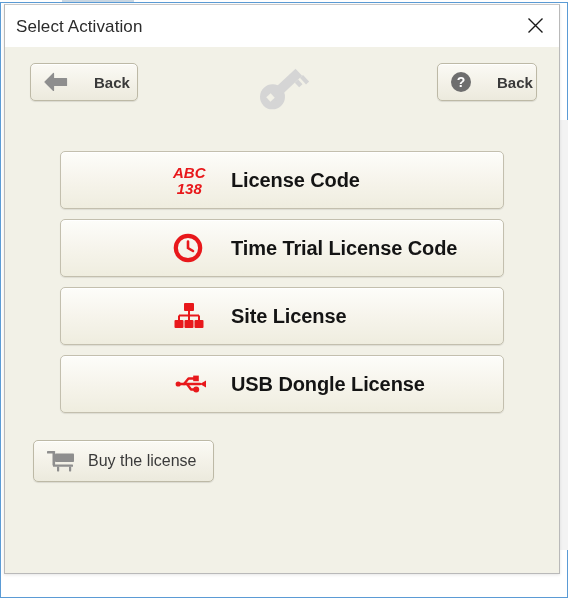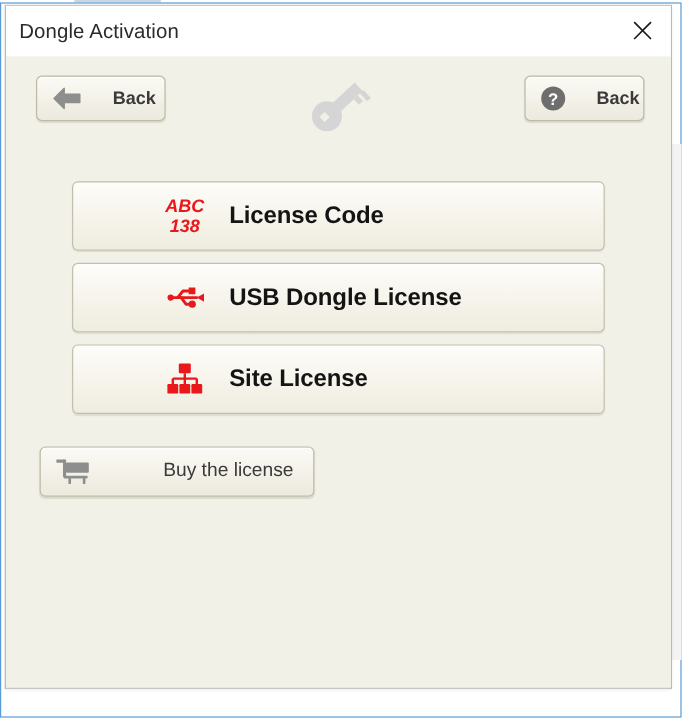--- a/index.html
+++ b/index.html
@@ -178,24 +178,24 @@
     background: linear-gradient(to bottom, #fdfdfa 0%, #f7f5ed 45%, #efeddf 100%);
     border: 1px solid #c3bfae;
     border-radius: 5px;
     box-shadow: 0 1px 1px rgba(0,0,0,0.09), inset 0 1px 0 rgba(255,255,255,0.95);
     display: flex;
     align-items: center;
     cursor: pointer;
   }
   .option-icon {
     width: 42px;
-    margin-left: 72px;
-    display: flex;
-    align-items: center;
-    justify-content: center;
+    margin-left: 112px;
+    display: flex;
+    align-items: center;
+    justify-content: flex-start;
     flex: 0 0 42px;
   }
   .option-label {
     margin-left: 16px;
     font-size: 20px;
     font-weight: bold;
     color: #141414;
     font-family: "Liberation Sans", sans-serif;
     letter-spacing: -0.1px;
   }
@@ -224,21 +224,20 @@
     box-sizing: border-box;
     display: inline-flex;
     align-items: center;
     height: 42px;
     padding: 0 16px 0 12px;
     background: linear-gradient(to bottom, #fbfaf5 0%, #f4f2e9 48%, #eceadd 100%);
     border: 1px solid #bdb9a6;
     border-radius: 5px;
     box-shadow: 0 1px 1px rgba(0,0,0,0.10), inset 0 1px 0 rgba(255,255,255,0.9);
     cursor: pointer;
-    gap: 48px;
   }
   #buy-button .btn-label {
     font-size: 16px;
     color: #3a3a3a;
     font-weight: normal;
     margin-left: 10px;
   }
 
   .icon-svg { display: block; }
 </style>
@@ -247,21 +246,21 @@
 
 <div id="backdrop">
   <div id="behind-tab"></div>
   <div id="behind-window"></div>
   <div id="behind-right-strip"></div>
 </div>
 
 <div id="dialog">
 
   <div id="titlebar">
-    <div id="title-text">Dongle Activation</div>
+    <div id="title-text">Select Activation</div>
     <div id="close-button">
       <svg class="icon-svg" width="19" height="19" viewBox="0 0 19 19">
         <path d="M2.5 2.5 L16.5 16.5 M16.5 2.5 L2.5 16.5" stroke="#1a1a1a" stroke-width="1.4" fill="none"></path>
       </svg>
     </div>
   </div>
 
   <div id="content">
 
     <div id="header-row">
@@ -300,36 +299,28 @@
       <div class="option-btn">
         <div class="option-icon">
           <div class="abc123">
             <span>ABC</span>
             <span>138</span>
           </div>
         </div>
         <div class="option-label">License Code</div>
       </div>
 
-
       <div class="option-btn">
         <div class="option-icon">
-          <svg class="icon-svg" width="34" height="26" viewBox="0 0 34 26">
-            <g fill="none" stroke="#e8181b" stroke-width="2.4" stroke-linecap="round" stroke-linejoin="round">
-              <line x1="6" y1="13" x2="27" y2="13"></line>
-              <path d="M11 13 L15.5 7.5 L21 7.5"></path>
-              <path d="M14 13 L18 18.5 L22.5 18.5"></path>
-            </g>
-            <circle cx="5.2" cy="13" r="2.6" fill="#e8181b"></circle>
-            <rect x="20.2" y="4.6" width="5.6" height="5.6" fill="#e8181b"></rect>
-            <circle cx="23.2" cy="18.5" r="3" fill="#e8181b"></circle>
-            <path d="M27 13 L33 9.5 L33 16.5 Z" fill="#e8181b"></path>
+          <svg class="icon-svg" width="30" height="30" viewBox="0 0 30 30">
+            <circle cx="15" cy="15" r="12.2" fill="none" stroke="#e8181b" stroke-width="4.2"></circle>
+            <path d="M15 8.5 L15 15 L20 18" stroke="#e8181b" stroke-width="2.6" fill="none" stroke-linecap="round"></path>
           </svg>
         </div>
-        <div class="option-label">USB Dongle License</div>
+        <div class="option-label">Time Trial License Code</div>
       </div>
 
       <div class="option-btn">
         <div class="option-icon">
           <svg class="icon-svg" width="32" height="30" viewBox="0 0 32 30">
             <g fill="#e8181b">
               <rect x="11" y="2" width="10" height="8" rx="1"></rect>
               <rect x="1.5" y="19" width="9" height="8" rx="1"></rect>
               <rect x="11.5" y="19" width="9" height="8" rx="1"></rect>
               <rect x="21.5" y="19" width="9" height="8" rx="1"></rect>
@@ -339,20 +330,37 @@
               <line x1="6" y1="14.5" x2="26" y2="14.5"></line>
               <line x1="6" y1="14.5" x2="6" y2="19"></line>
               <line x1="16" y1="14.5" x2="16" y2="19"></line>
               <line x1="26" y1="14.5" x2="26" y2="19"></line>
             </g>
           </svg>
         </div>
         <div class="option-label">Site License</div>
       </div>
 
+      <div class="option-btn">
+        <div class="option-icon">
+          <svg class="icon-svg" width="34" height="26" viewBox="0 0 34 26">
+            <g fill="none" stroke="#e8181b" stroke-width="2.4" stroke-linecap="round" stroke-linejoin="round">
+              <line x1="6" y1="13" x2="27" y2="13"></line>
+              <path d="M11 13 L15.5 7.5 L21 7.5"></path>
+              <path d="M14 13 L18 18.5 L22.5 18.5"></path>
+            </g>
+            <circle cx="5.2" cy="13" r="2.6" fill="#e8181b"></circle>
+            <rect x="20.2" y="4.6" width="5.6" height="5.6" fill="#e8181b"></rect>
+            <circle cx="23.2" cy="18.5" r="3" fill="#e8181b"></circle>
+            <path d="M27 13 L33 9.5 L33 16.5 Z" fill="#e8181b"></path>
+          </svg>
+        </div>
+        <div class="option-label">USB Dongle License</div>
+      </div>
+
     </div>
 
     <div id="footer">
       <div id="buy-button">
         <svg class="icon-svg" width="32" height="26" viewBox="0 0 32 26">
           <g fill="#8e8e8e">
             <rect x="1" y="3" width="7" height="2.6" rx="0.6"></rect>
             <rect x="6.5" y="3" width="2.6" height="14.5" rx="0.6"></rect>
             <rect x="9" y="5.5" width="19" height="8.5" rx="0.8"></rect>
             <rect x="7" y="16.4" width="20" height="2.4" rx="0.6"></rect>

